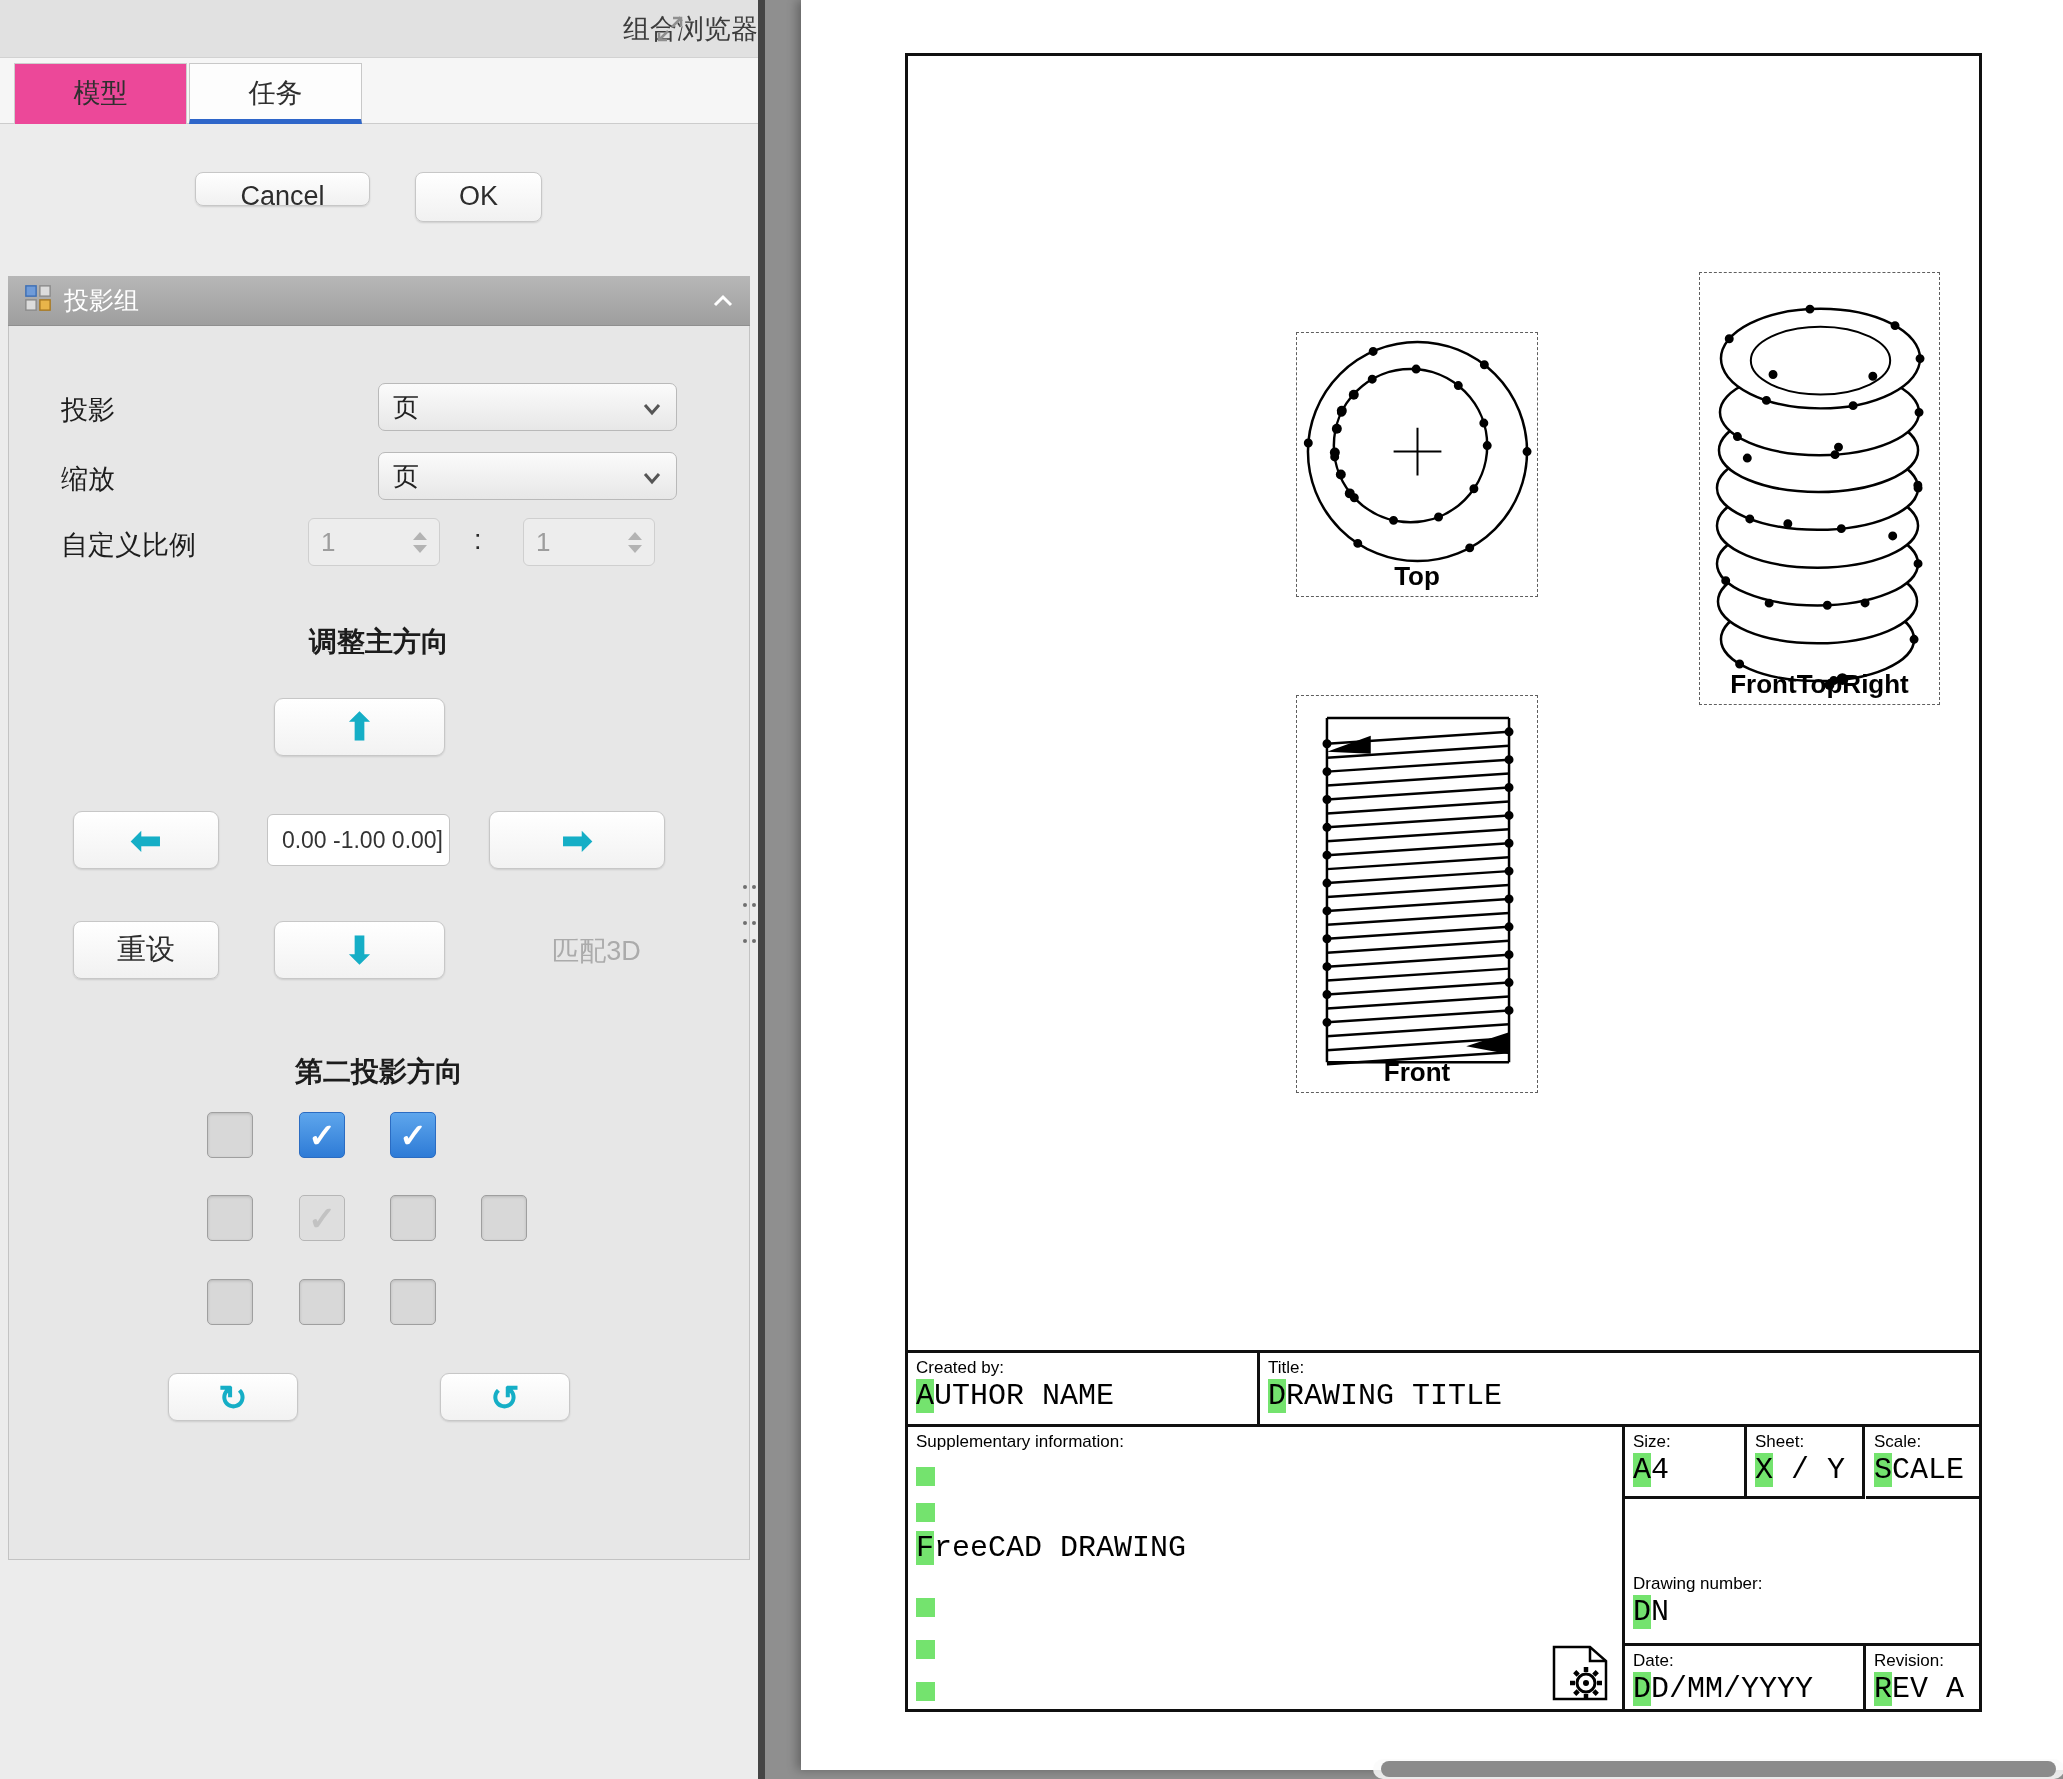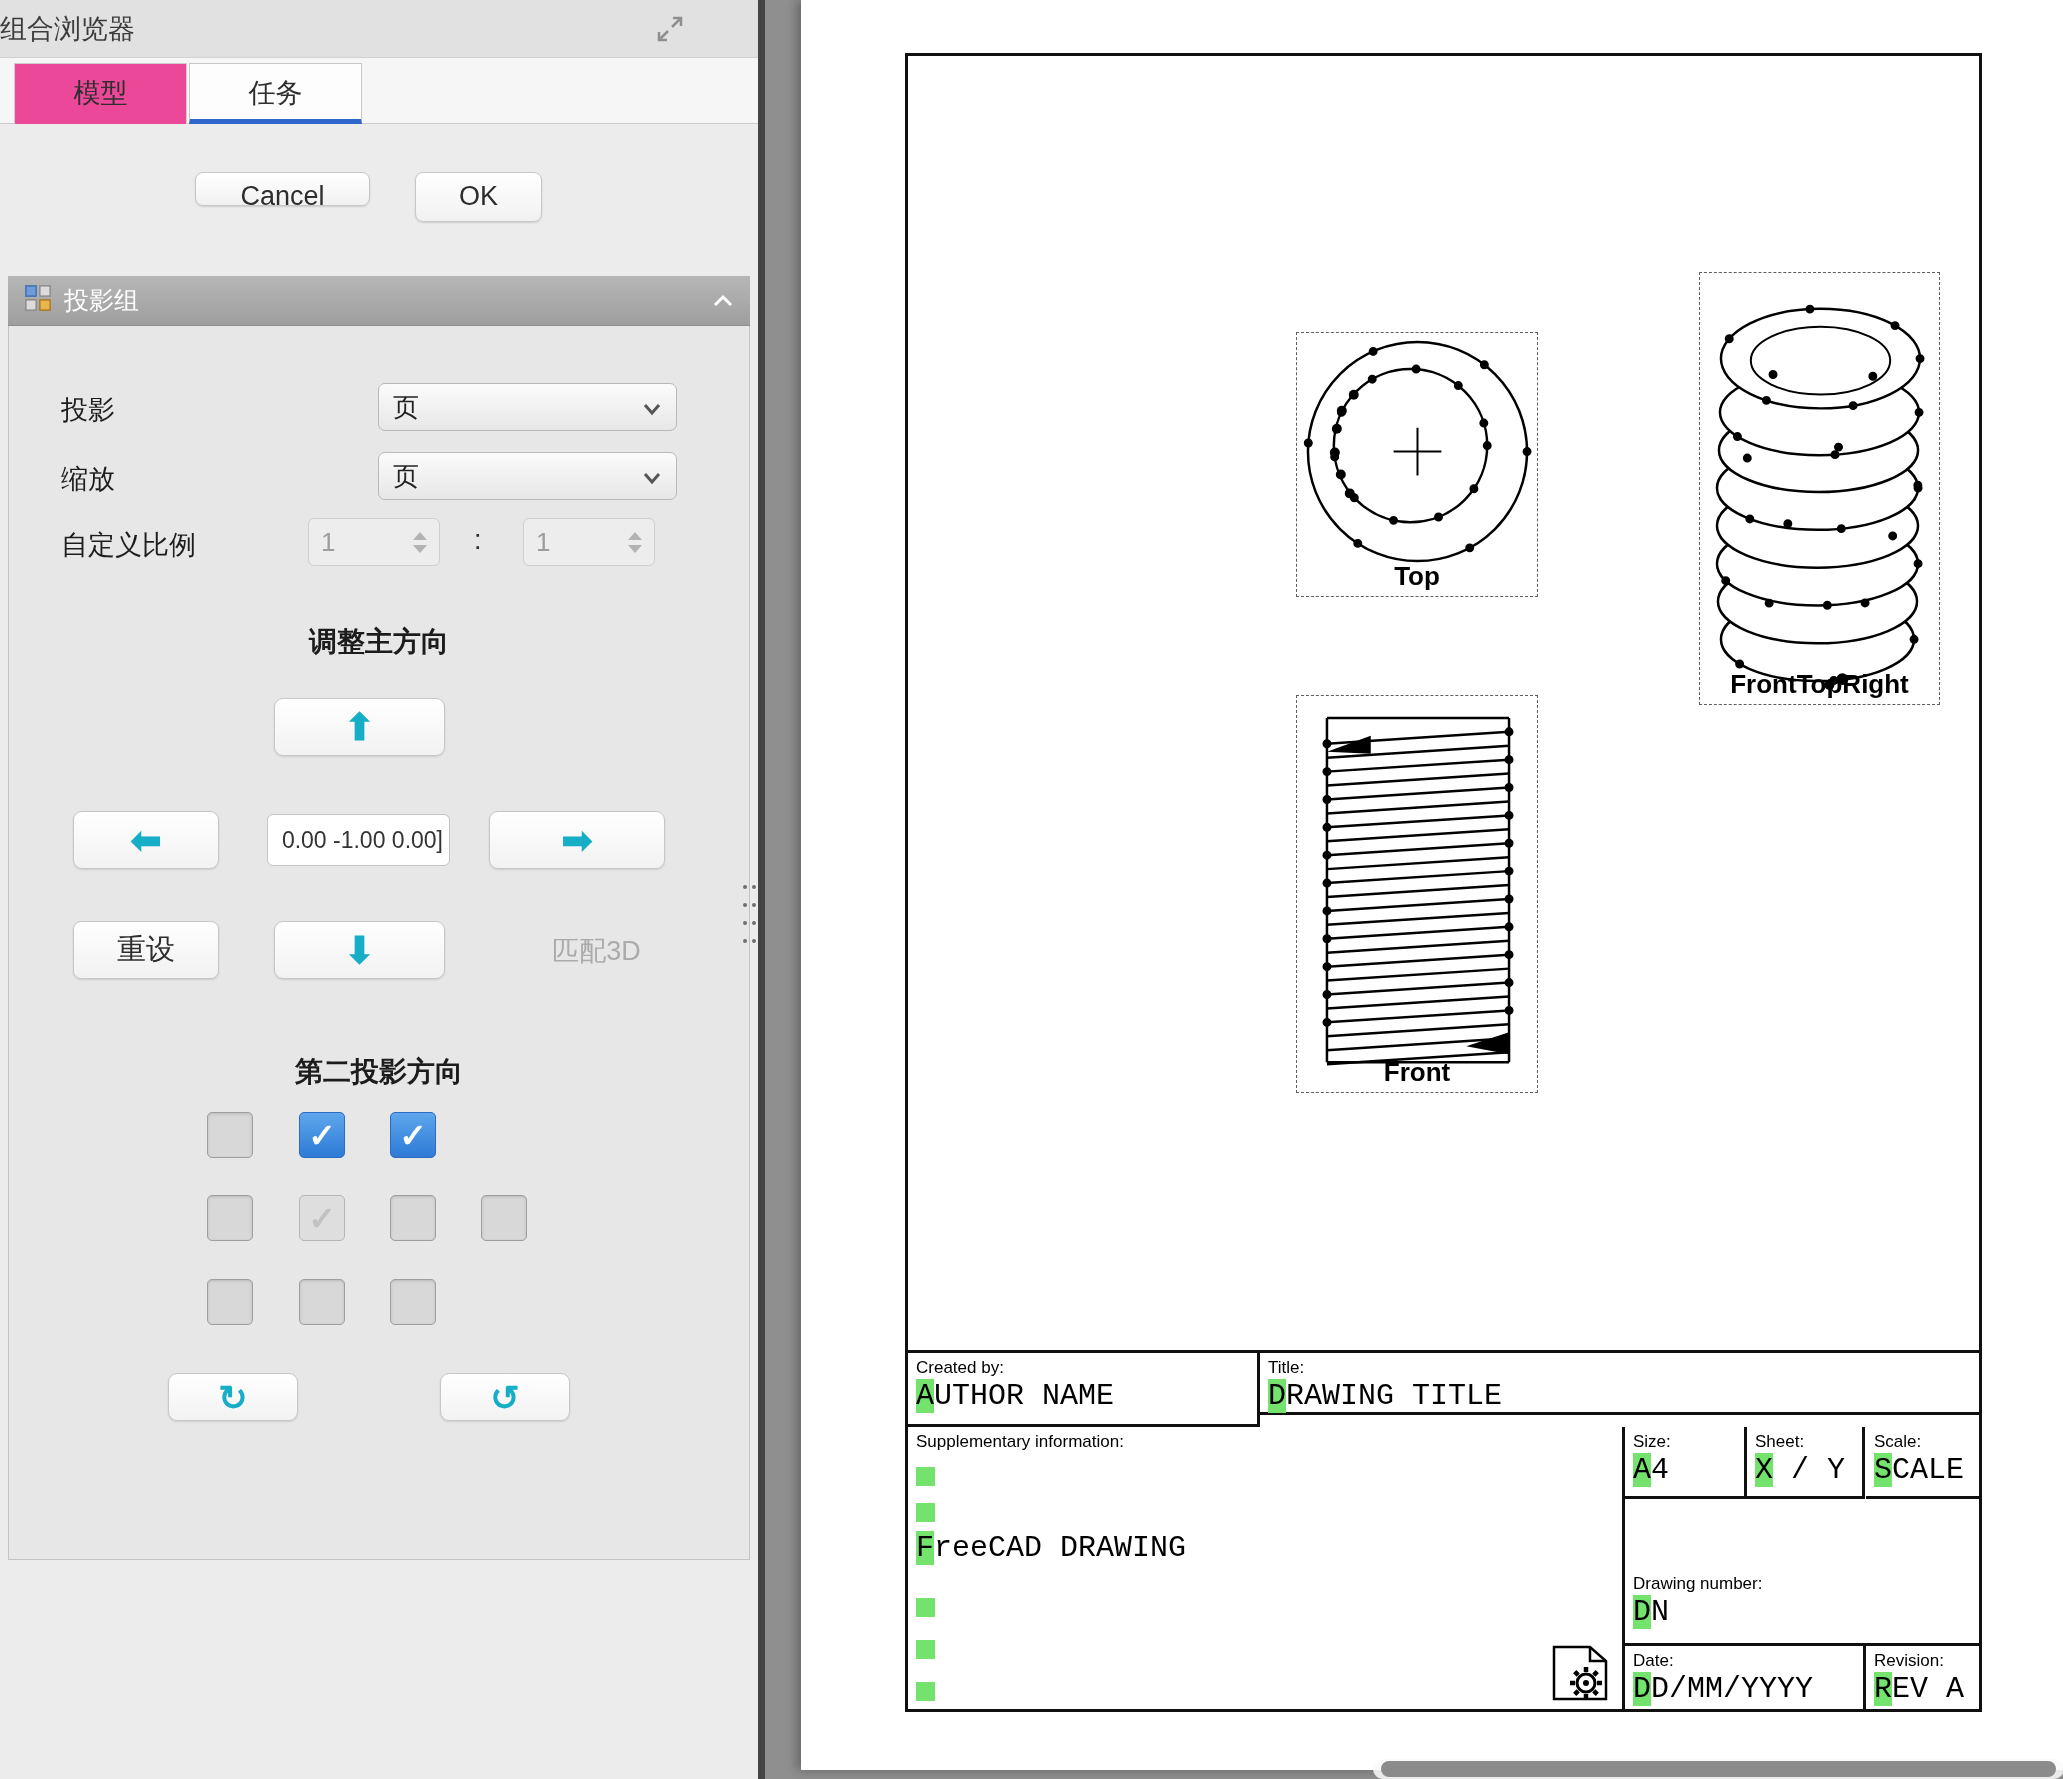--- a/index.html
+++ b/index.html
@@ -2,21 +2,21 @@
 <html><head>
 <meta charset="utf-8">
 <style>
   * { margin:0; padding:0; box-sizing:border-box; }
   body { font-family:"Liberation Sans", sans-serif; background:#ececec; }
   .screen { position:relative; width:2064px; height:1779px; overflow:hidden; background:#ececec; }
 
   
   .panel { position:absolute; left:0; top:0; width:758px; height:1779px; background:#ececec; }
   .titlebar { position:absolute; left:0; top:0; right:0; height:58px; background:#e1e1e1; border-bottom:1px solid #d2d2d2; }
-  .titlebar-text { text-align:left; line-height:58px; font-size:27px; color:#3c3c3c; }
+  .titlebar-text { text-align:right; line-height:58px; font-size:27px; color:#3c3c3c; }
   .detach { position:absolute; right:74px; top:15px; width:28px; height:28px; }
 
   .tabs { position:absolute; left:0; top:58px; right:0; height:66px; background:#f6f6f6; border-bottom:1px solid #cccccc; }
   .tab { position:absolute; top:5px; height:61px; line-height:58px; text-align:center; font-size:27px; color:#2f2f2f; cursor:default; }
   .tab-model { left:14px; width:173px; background:#ec4899; border:1px solid #cecece; border-bottom:none; }
   .tab-tasks { left:189px; width:173px; background:#fdfdfd; border:1px solid #c8c8c8; border-bottom:5px solid #2e66c9; }
 
   .btn { position:absolute; background:linear-gradient(#ffffff,#f1f1f1); border:1px solid #c7c7c7; border-radius:8px;
          font-size:27px; color:#2d2d2d; text-align:center; box-shadow:0 1px 2px rgba(0,0,0,.13); }
   .btn-cancel { left:195px; top:172px; width:175px; height:34px; line-height:47px; }
@@ -79,21 +79,21 @@
   .view-label { position:absolute; bottom:4px; left:0; width:100%; text-align:center; font-size:26px; font-weight:700; color:#000; }
   .dview svg { position:absolute; left:0; top:0; }
 
   
   .tb { position:absolute; left:0; right:0; top:1294px; bottom:0; border-top:3px solid #101010; }
   .tb-cell { position:absolute; }
   .tb-label { font-size:17px; color:#000; padding:5px 0 0 8px; }
   .tb-value { font-family:"Liberation Mono", monospace; font-size:30px; color:#000; padding-left:8px; margin-top:1px; white-space:nowrap; }
   .tb-value::first-letter { background:#74e36e; }
   .cell-created { left:0; top:0; width:352px; height:74px; border-right:3px solid #101010; border-bottom:3px solid #101010; }
-  .cell-title   { left:352px; top:0; right:0; height:62px; border-bottom:3px solid #101010; }
+  .cell-title   { left:352px; top:0; right:0; height:74px; border-bottom:3px solid #101010; }
   .cell-supp    { left:0; top:74px; width:717px; bottom:0; border-right:3px solid #101010; }
   .tb-right     { position:absolute; left:717px; top:74px; right:0; bottom:0; }
   .cell-size  { left:0; top:0; width:122px; height:72px; border-right:3px solid #101010; border-bottom:3px solid #101010; }
   .cell-sheet { left:122px; top:0; width:118px; height:72px; border-right:3px solid #101010; border-bottom:3px solid #101010; }
   .cell-scale { left:241px; top:0; right:0; height:72px; border-bottom:3px solid #101010; }
   .cell-part  { left:0; top:72px; right:0; height:71px; border-bottom:3px solid #101010; }
   .cell-dnum  { left:0; top:142px; right:0; height:77px; border-bottom:3px solid #101010; }
   .cell-date  { left:0; top:219px; width:241px; bottom:0; border-right:3px solid #101010; }
   .cell-rev   { left:241px; top:219px; right:0; bottom:0; }
   .supp-sq { position:absolute; left:8px; width:19px; height:19px; background:#74e36e; }

